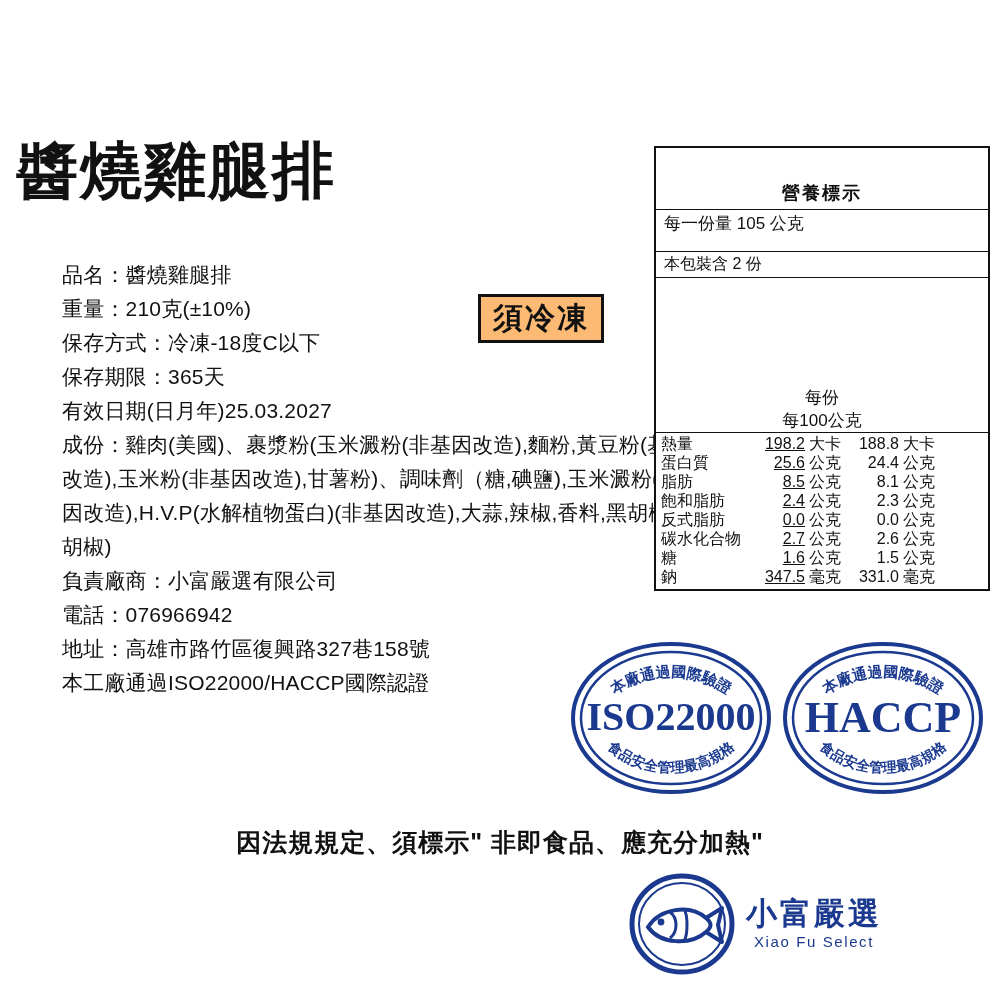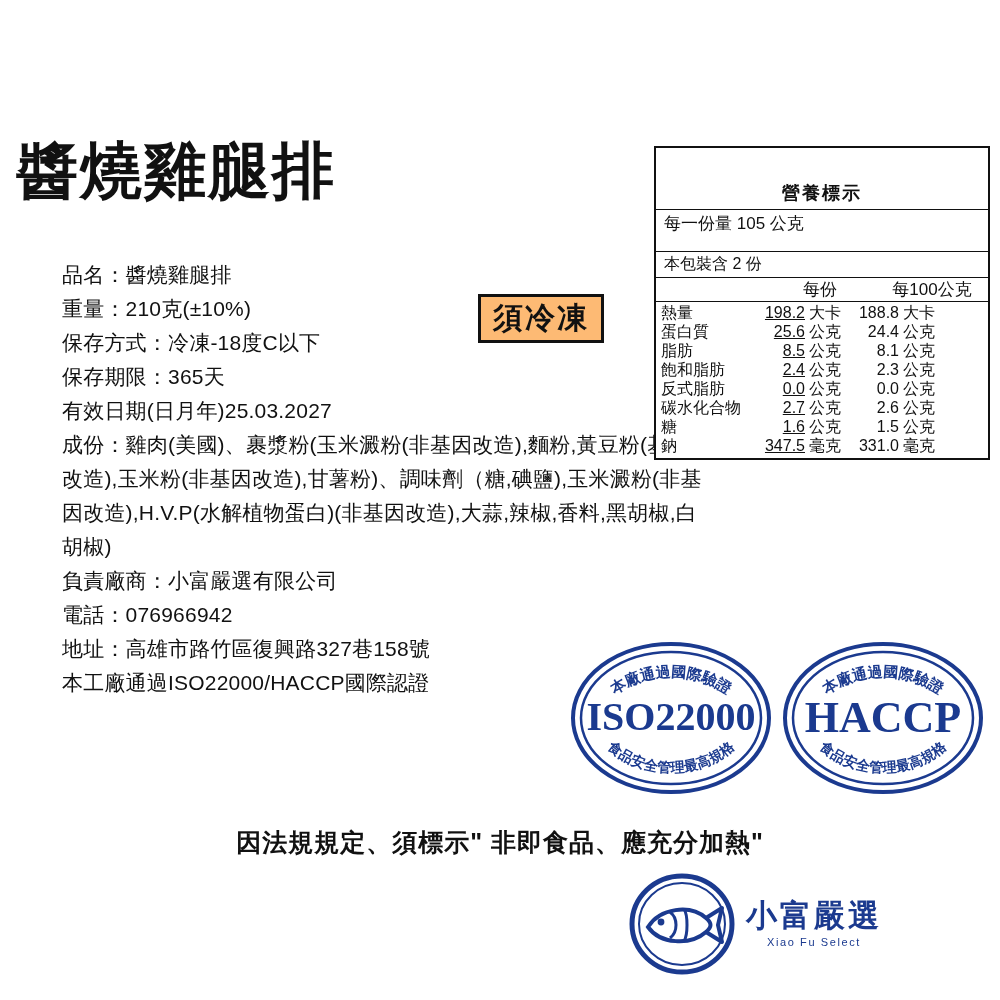--- a/index.html
+++ b/index.html
@@ -67,20 +67,21 @@
   }
   .nt-pack{
     padding:2px 0 2px 8px;
     border-bottom:1.5px solid #111;
     font-size:16px;
   }
   .nt-head{
     display:flex;
     border-bottom:1.5px solid #111;
     font-size:17px;
+    flex-direction:column;
   }
   .nt-head .c0{flex:0 0 108px;}
   .nt-head .c1{flex:1;text-align:center;}
   .nt-head .c2{flex:1;text-align:center;}
   .nt-rows{padding:1px 0 3px 0;}
   .nt-row{
     display:flex;align-items:baseline;
     font-size:16px;line-height:19px;
   }
   .nt-row .n{flex:0 0 96px;padding-left:5px;white-space:nowrap;}
@@ -108,21 +109,21 @@
   }
 
   
   .brand{
     position:absolute;left:628px;top:872px;
     display:flex;align-items:center;
   }
   .brand-mark{width:108px;height:104px;}
   .brand-text{margin-left:10px;line-height:1.05;color:#1b3a8f;}
   .brand-zh{font-size:31px;font-weight:700;letter-spacing:3px;}
-  .brand-en{font-size:11px;letter-spacing:1.6px;margin-top:4px;text-align:center;}
+  .brand-en{font-size:15px;letter-spacing:1.6px;margin-top:4px;text-align:center;}
 </style>
 </head>
 <body>
 
 <div class="label-root">
 
   <div class="product-title">醬燒雞腿排</div>
 
   <div class="frozen-stamp">須冷凍</div>
 

